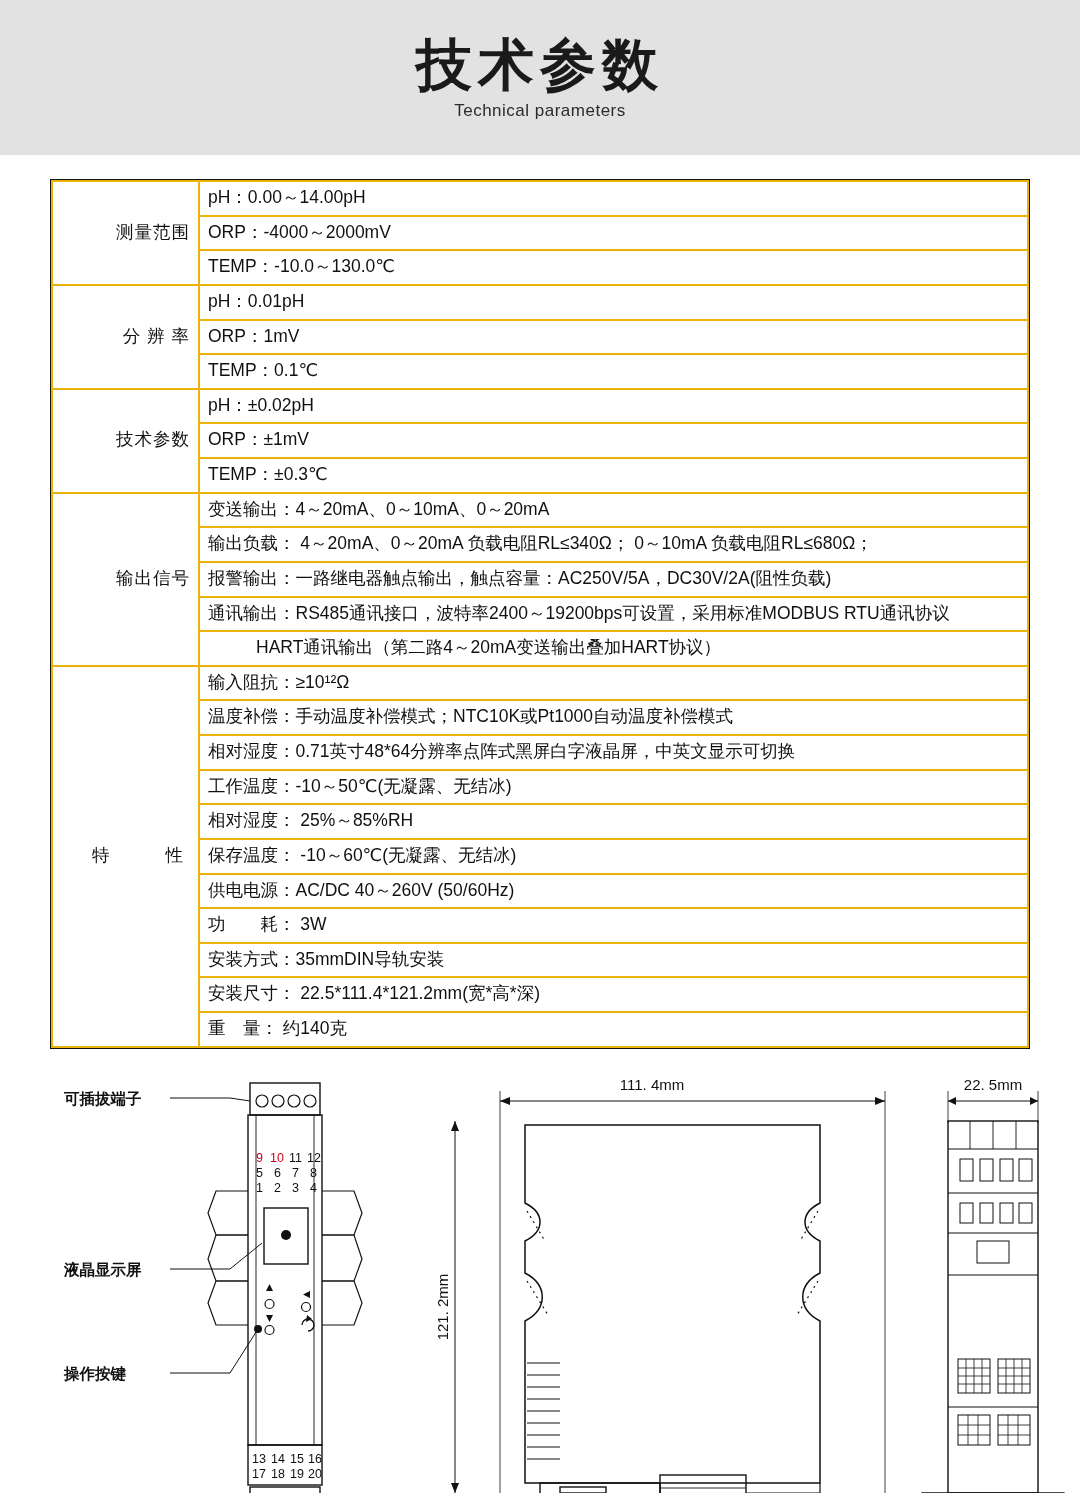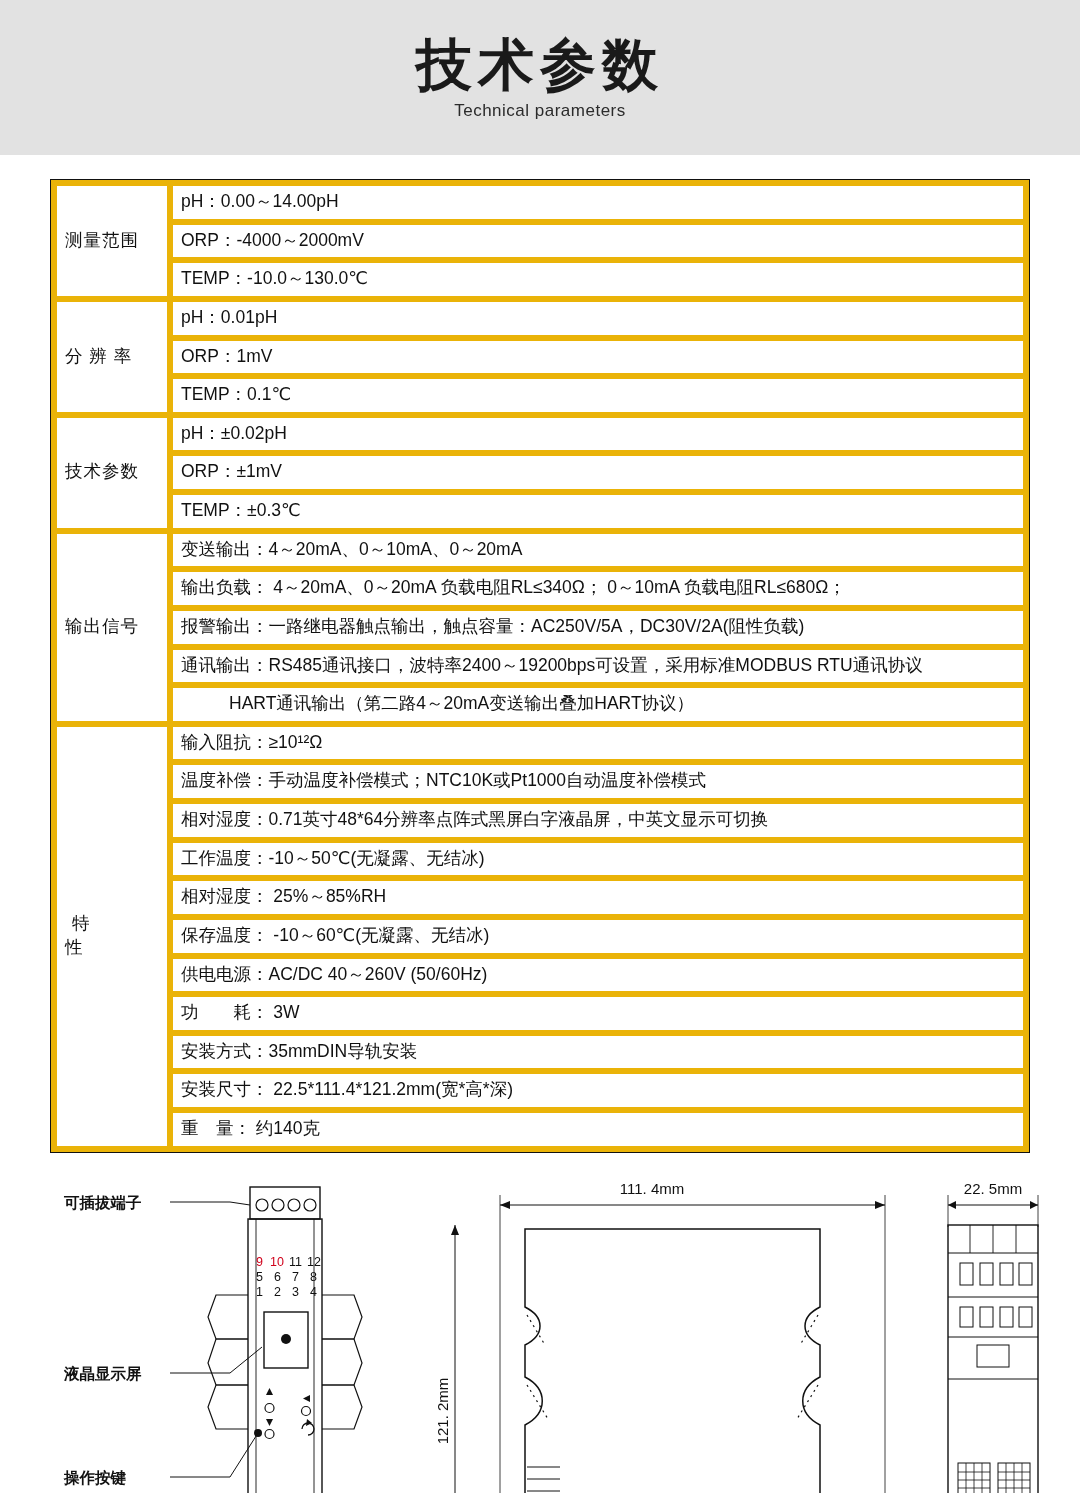--- a/index.html
+++ b/index.html
@@ -45,32 +45,32 @@
     margin: 24px 50px 0 50px;
     width: 980px;
     border: 1px solid #111;
   }
   table.spec {
     border-collapse: collapse;
     width: 100%;
     table-layout: fixed;
   }
   table.spec td {
-    border: 6px solid #eab308;
+    border: 2px solid #eab308;
     font-size: 17.5px;
     color: #111;
     padding: 4px 8px 5px 8px;
     vertical-align: middle;
     line-height: 1.35;
     height: 33px;
     margin-top: 12px;
   }
   td.label {
-    width: 116px;
-    text-align: left;
+    width: 147px;
+    text-align: right;
     letter-spacing: 1px;
     font-size: 17.5px;
   }
   td.label.spread {
     letter-spacing: 7px;
     text-indent: 7px;
   }
   td.value { padding-left: 10px; }
   td.value.indent { padding-left: 56px; }
 

